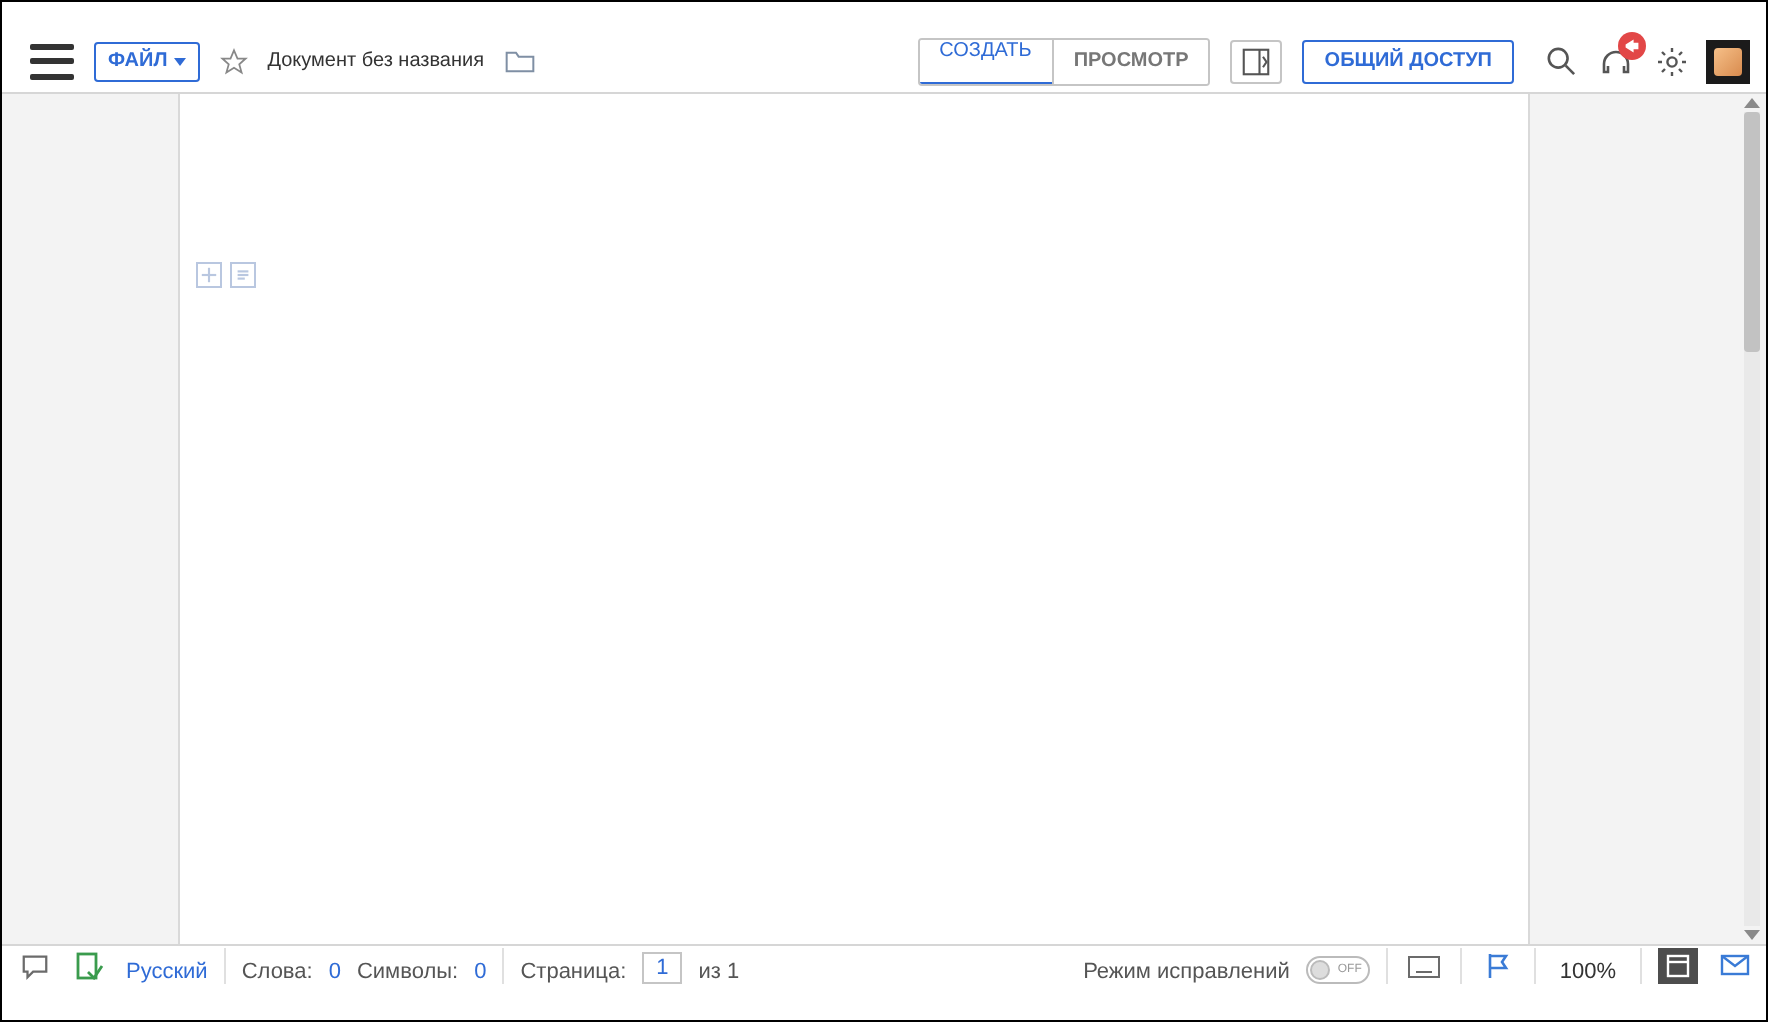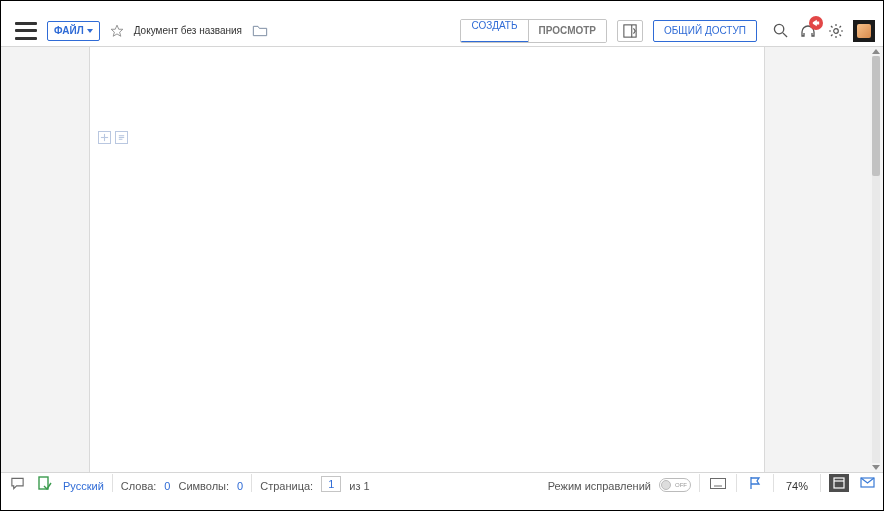--- a/index.html
+++ b/index.html
@@ -24,21 +24,21 @@
 .spacer { flex:1; }
 
 .mode-group { display:flex; border:1px solid #c5c5c5; border-radius:2px; overflow:hidden; }
 .mode-group button { background:#fff; border:none; font-size:10px; color:#777; padding:0 10px; height:22px; cursor:pointer; }
 .mode-group button+button { border-left:1px solid #c5c5c5;font-weight:bold; }
 .mode-group button.active { color:#2f6bd6; border-bottom:2px solid #2f6bd6; padding-bottom:16px; margin-bottom:-1px; height:23px; }
 
 .icon-box { width:26px; height:22px; border:1px solid #c5c5c5; border-radius:2px; display:flex; align-items:center; justify-content:center; cursor:pointer; color:#555; }
 .icon-box.noborder { border:none; }
 
-.share-btn { height:22px; border:1px solid #2f6bd6; color:#2f6bd6; background:#fff; font-size:10px; font-weight:400; padding:0 10px; border-radius:2px; cursor:pointer; }
+.share-btn { height:22px; border:1px solid #2f6bd6; color:#2f6bd6; background:#fff; font-size:10px; font-weight:700; padding:0 10px; border-radius:2px; cursor:pointer; }
 
 .hdr-icons { display:flex; align-items:center; gap:4px; }
 .badge-wrap { position:relative; width:22px; height:22px; display:flex; align-items:center; justify-content:center; cursor:pointer; }
 .badge { position:absolute; top:-4px; right:-4px; width:14px; height:14px; background:#e24747; border-radius:50%; display:flex; align-items:center; justify-content:center; }
 .badge svg { width:8px;height:8px;fill:#fff; }
 .avatar { width:22px; height:22px; background:#1b1b1b; display:flex; align-items:center; justify-content:center; }
 .avatar div { width:14px; height:14px; background:linear-gradient(135deg,#f6c089,#d88b4e); border-radius:2px; }
 
 
 .workspace { flex:1; background:#f3f3f3; display:flex; position:relative; overflow:hidden; }
@@ -222,21 +222,21 @@
   </div>
   <div class="sep"></div>
 
   <div class="ft-icon">
     <svg width="14" height="14" viewBox="0 0 14 14" fill="none" stroke="#3a7bd6" stroke-width="1.3">
         <path d="M3 1v12M3 2h8l-2 3 2 3H3"></path>
       </svg>
   </div>
   <div class="sep"></div>
 
-  <span class="zoom">74%</span>
+  <span class="zoom">100%</span>
   <div class="sep"></div>
 
   <div class="ft-icon dark">
     <svg width="12" height="12" viewBox="0 0 12 12" fill="none" stroke="#fff" stroke-width="1.2">
         <rect x="1" y="1" width="10" height="10"></rect>
         <line x1="1" y1="4" x2="11" y2="4"></line>
       </svg>
   </div>
   <div class="ft-icon">
     <svg width="15" height="13" viewBox="0 0 15 13" fill="none" stroke="#3a7bd6" stroke-width="1.2">

